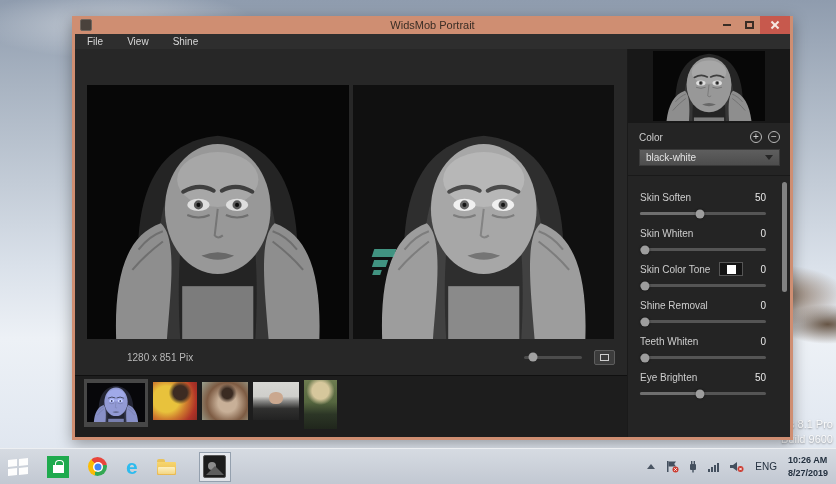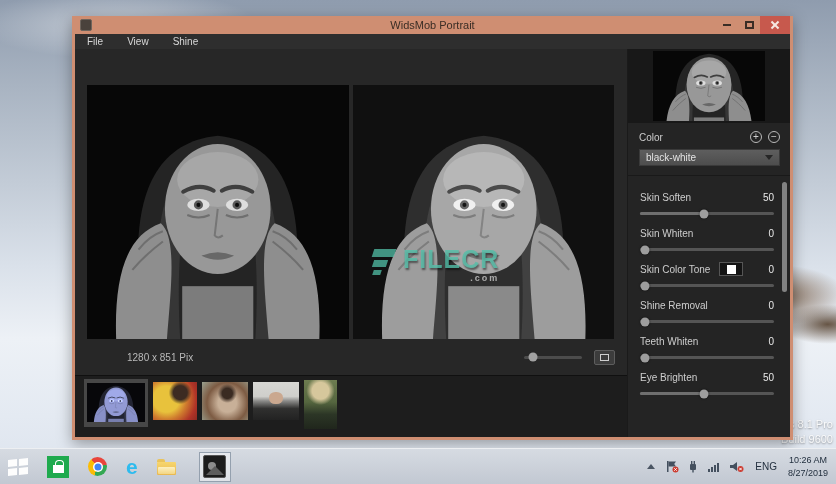--- a/index.html
+++ b/index.html
@@ -115,21 +115,21 @@
   .preset-label{ font-size:10px; color:#cdcdcd; }
   .preset-icons{ margin-left:auto; display:flex; gap:6px; }
   .circle-btn{ width:12px; height:12px; border:1px solid #b9b9b9; border-radius:50%;
                color:#cfcfcf; font-size:10px; line-height:10px; text-align:center; }
   .dropdown{ margin:1px 10px 0 11px; height:17px; background:linear-gradient(#5e5e5e,#4d4d4d);
              border:1px solid #3a3a3a; display:flex; align-items:center; padding:0 6px; }
   .dropdown-value{ font-size:10px; color:#e3e3e3; }
   .dd-arrow{ margin-left:auto; width:0; height:0; border-left:4px solid transparent;
              border-right:4px solid transparent; border-top:5px solid #262626; }
   .sb-divider{ border-bottom:1px solid #191919; margin-top:9px; }
-  .sliders{ flex:1; position:relative; padding:13px 16px 0 12px; }
+  .sliders{ flex:1; position:relative; padding:13px 24px 0 12px; }
   .slider-row{ margin-bottom:10px; }
   .row-head{ display:flex; align-items:center; height:16px; }
   .s-label{ font-size:10px; color:#cdcdcd; }
   .s-value{ margin-left:auto; font-size:10px; color:#e8e8e8; }
   .swatch-btn{ width:24px; height:14px; margin-left:9px; background:#141414; border:1px solid #555;
                display:flex; align-items:center; justify-content:center; }
   .swatch-inner{ width:9px; height:9px; background:#fff; }
   .track{ position:relative; height:3px; background:#555; border-radius:2px; margin-top:7px; }
   .track .fill{ position:absolute; left:0; top:0; height:100%; background:#6f6f6f; border-radius:2px; width:var(--p,0%); }
   .track .thumb{ position:absolute; top:50%; left:var(--p,0%); width:9px; height:9px; border-radius:50%;
@@ -172,21 +172,21 @@
   .widsmob-icon::before{ content:""; position:absolute; left:4px; top:6px; width:8px; height:8px;
     border-radius:50%; background:#8d8d8d; }
   .widsmob-icon::after{ content:""; position:absolute; left:2px; bottom:2px; width:0; height:0;
     border-left:9px solid transparent; border-right:9px solid transparent; border-bottom:9px solid #5d5d5d; }
 
   .tb-right{ margin-left:auto; display:flex; align-items:center; gap:8px; }
   .tray-expand{ width:0; height:0; border-left:4px solid transparent; border-right:4px solid transparent;
                 border-bottom:5px solid #4a5563; margin-right:2px; }
   .tray-svg{ display:block; }
   .lang{ font-size:10px; color:#23303f; margin:17px 3px; }
-  .clock{ text-align:center; font-size:9px; line-height:1.35; color:#23303f; } 
+  .clock{ text-align:left; font-size:9px; line-height:1.35; color:#23303f;font-weight:bold; } 
 </style>
 </head>
 <body>
 
 <svg width="0" height="0" style="position:absolute">
   <symbol id="portrait" viewBox="0 0 260 250" preserveAspectRatio="xMidYMid slice">
     <rect width="260" height="250" fill="#070707"></rect>
     <path d="M60 250 C40 140 52 58 130 50 C208 58 220 140 200 250 Z" fill="#242424"></path>
     <path d="M80 250 C62 150 70 78 130 62 C96 90 88 160 93 250 Z" fill="#363636"></path>
     <path d="M180 250 C198 150 190 78 130 62 C164 90 172 160 167 250 Z" fill="#363636"></path>
@@ -257,24 +257,20 @@
                   <use href="#portrait"></use>
                 </svg>
             </div>
           </div>
           <div class="fc-watermark">
             <div class="fc-logo">
                 <i></i>
                 <i></i>
                 <i></i>
               </div>
-            <div>
-              <div class="fc-text">FILECR</div>
-              <span class="fc-tld">.com</span>
-            </div>
           </div>
         </div>
 
         <div class="status-row">
           <span class="dims">1280 x 851 Pix</span>
           <div class="zoom-track" style="--p: 15%;">
             <div class="thumb"></div>
           </div>
           <div class="fit-btn">
               <i></i>

